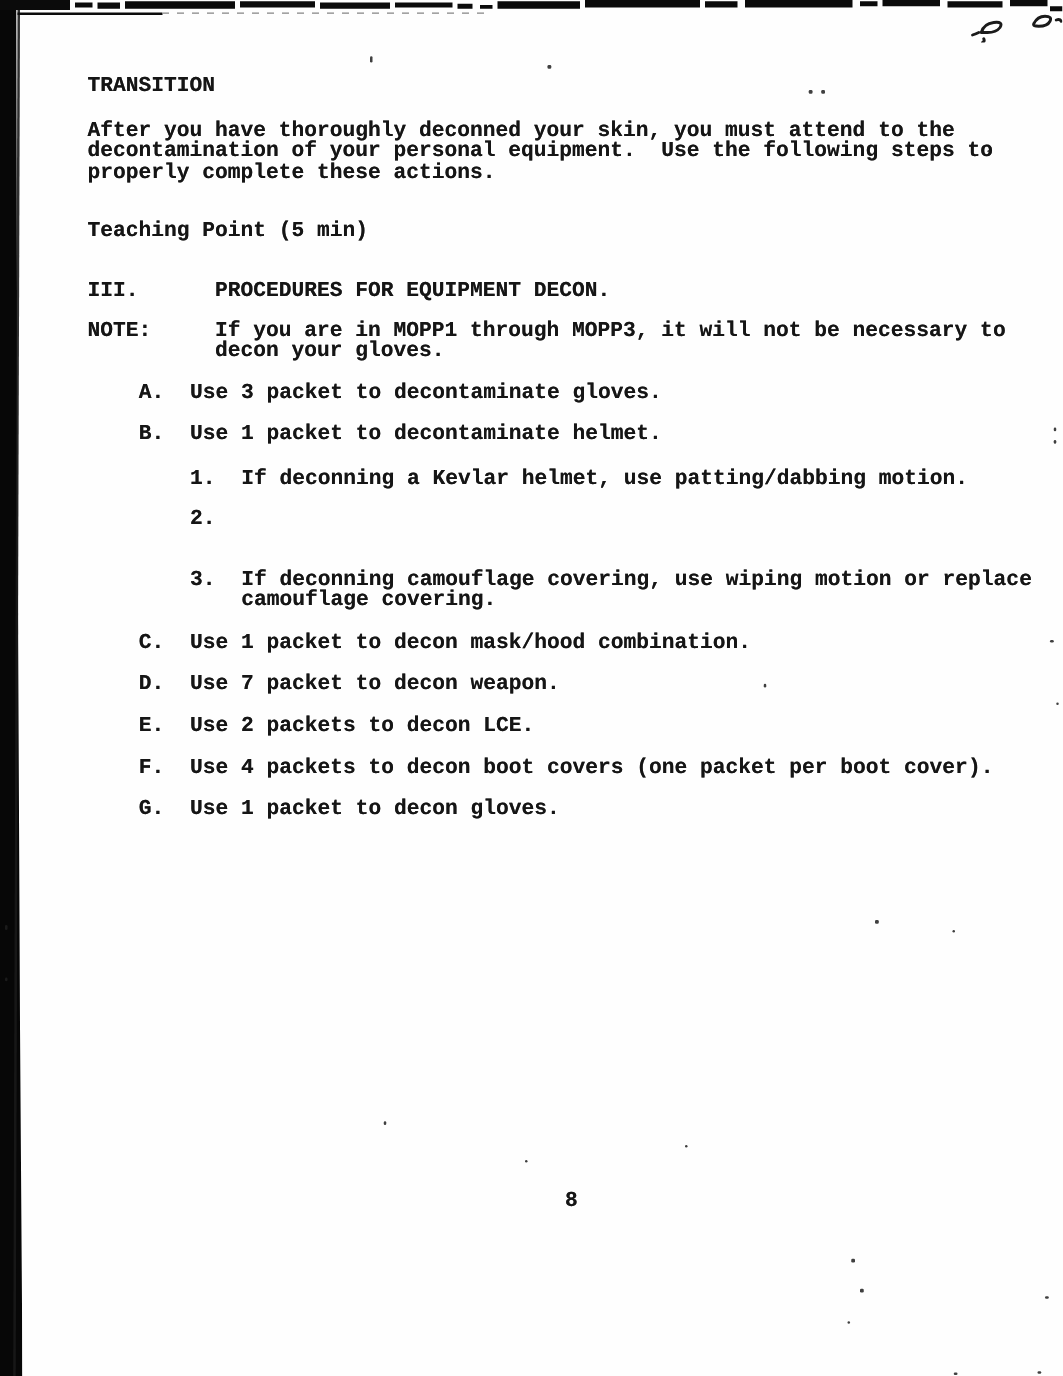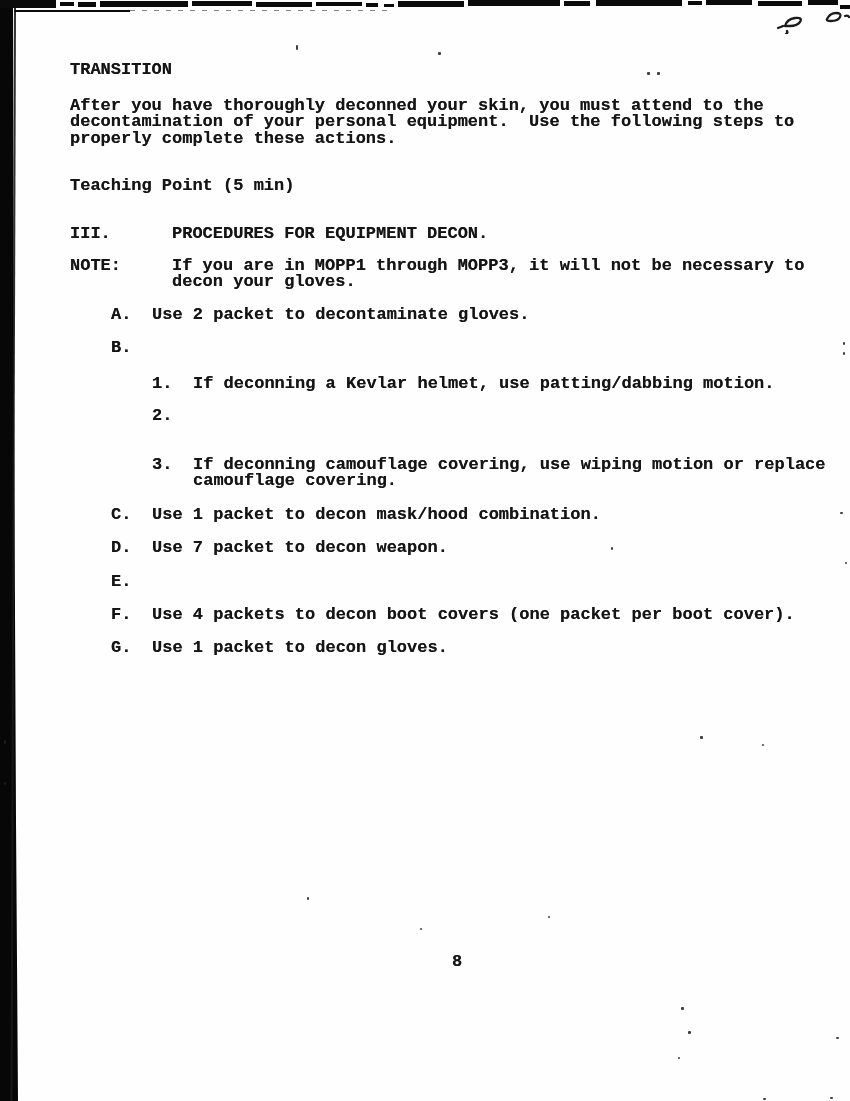--- a/index.html
+++ b/index.html
@@ -46,35 +46,37 @@
   <div class="tline" style="left:70px;top:178px">Teaching Point (5 min)</div>
 
   <div class="tline" style="left:70px;top:226px">III.</div>
   <div class="tline" style="left:172px;top:226px">PROCEDURES FOR EQUIPMENT DECON.</div>
 
   <div class="tline" style="left:70px;top:258px">NOTE:</div>
   <div class="tline" style="left:172px;top:258px">If you are in MOPP1 through MOPP3, it will not be necessary to
 decon your gloves.</div>
 
   <div class="tline" style="left:111px;top:307px">A.</div>
-  <div class="tline" style="left:152px;top:307px">Use 2 packet to decontaminate gloves.</div>
+  <div class="tline" style="left:152px;top:307px">Use 3 packet to decontaminate gloves.</div>
   <div class="tline" style="left:111px;top:340px">B.</div>
+  <div class="tline" style="left:152px;top:340px">Use 1 packet to decontaminate helmet.</div>
 
   <div class="tline" style="left:152px;top:376px">1.</div>
   <div class="tline" style="left:193px;top:376px">If deconning a Kevlar helmet, use patting/dabbing motion.</div>
   <div class="tline" style="left:152px;top:408px">2.</div>
   <div class="tline" style="left:152px;top:457px">3.</div>
   <div class="tline" style="left:193px;top:457px">If deconning camouflage covering, use wiping motion or replace
 camouflage covering.</div>
 
   <div class="tline" style="left:111px;top:507px">C.</div>
   <div class="tline" style="left:152px;top:507px">Use 1 packet to decon mask/hood combination.</div>
   <div class="tline" style="left:111px;top:540px">D.</div>
   <div class="tline" style="left:152px;top:540px">Use 7 packet to decon weapon.</div>
   <div class="tline" style="left:111px;top:574px">E.</div>
+  <div class="tline" style="left:152px;top:574px">Use 2 packets to decon LCE.</div>
   <div class="tline" style="left:111px;top:607px">F.</div>
   <div class="tline" style="left:152px;top:607px">Use 4 packets to decon boot covers (one packet per boot cover).</div>
   <div class="tline" style="left:111px;top:640px">G.</div>
   <div class="tline" style="left:152px;top:640px">Use 1 packet to decon gloves.</div>
 
 
   <div class="tline" style="left:452px;top:954px">8</div>
 
   <div class="leftbar"></div>
   <div class="pageedge"></div>

